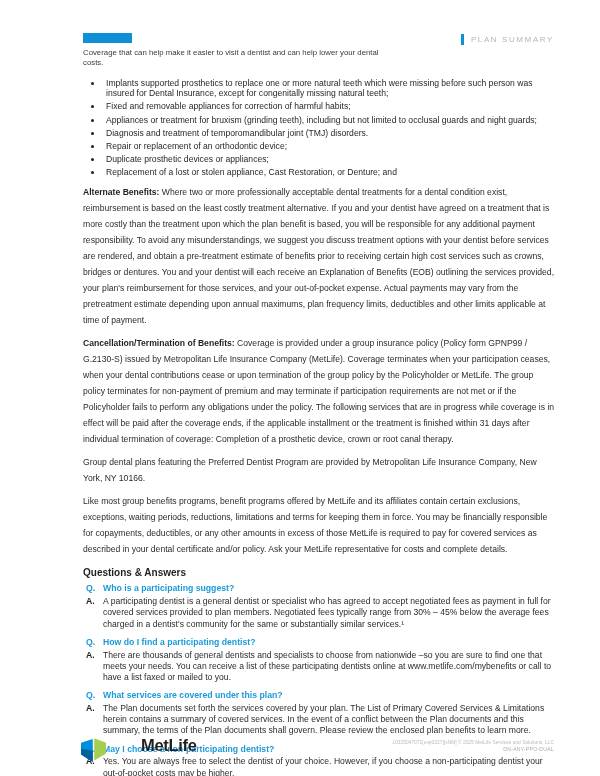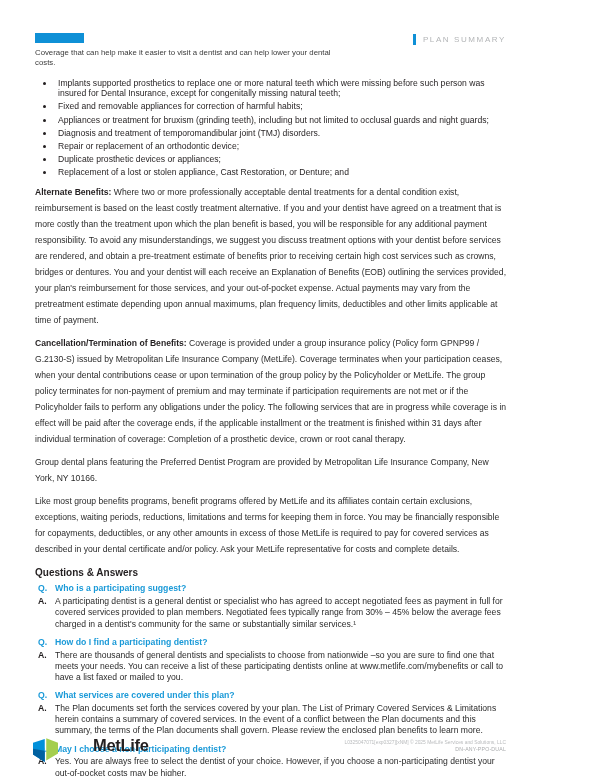--- a/index.html
+++ b/index.html
@@ -5,20 +5,21 @@
   * { margin: 0; padding: 0; box-sizing: border-box; }
   html, body { background: #ffffff; }
   body { font-family: "Liberation Sans", sans-serif; color: #231f20; }
   .page {
     position: relative;
     width: 536px;
     height: 776px;
     background: #ffffff;
     overflow: hidden;
     padding: 33px 28px 7px 35px;
+    margin-left: 48px;
   }
   .brand-bar {
     width: 49px; height: 10px;
     background: #0f90d6;
   }
   .plan-summary {
     position: absolute;
     top: 34px; right: 30px;
     font-size: 8px;
     letter-spacing: 1.6px;

